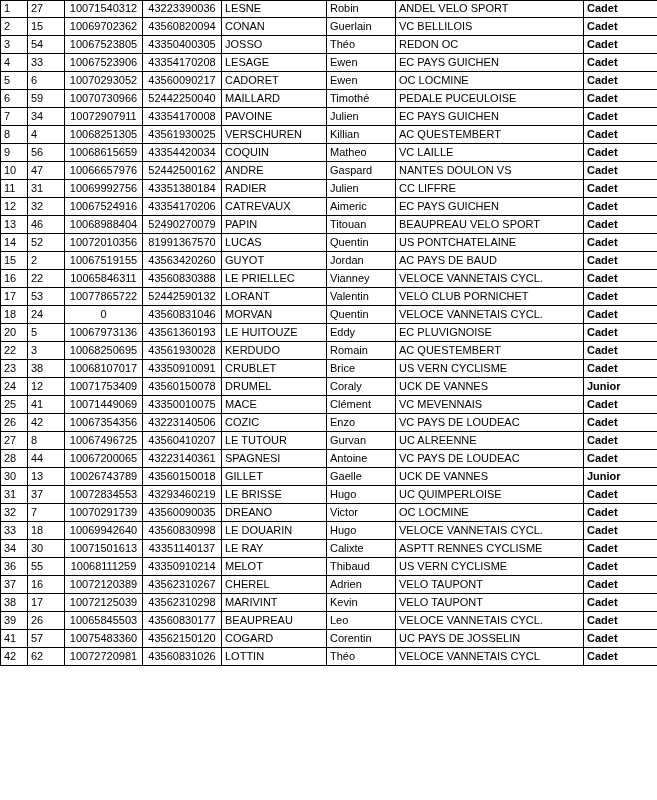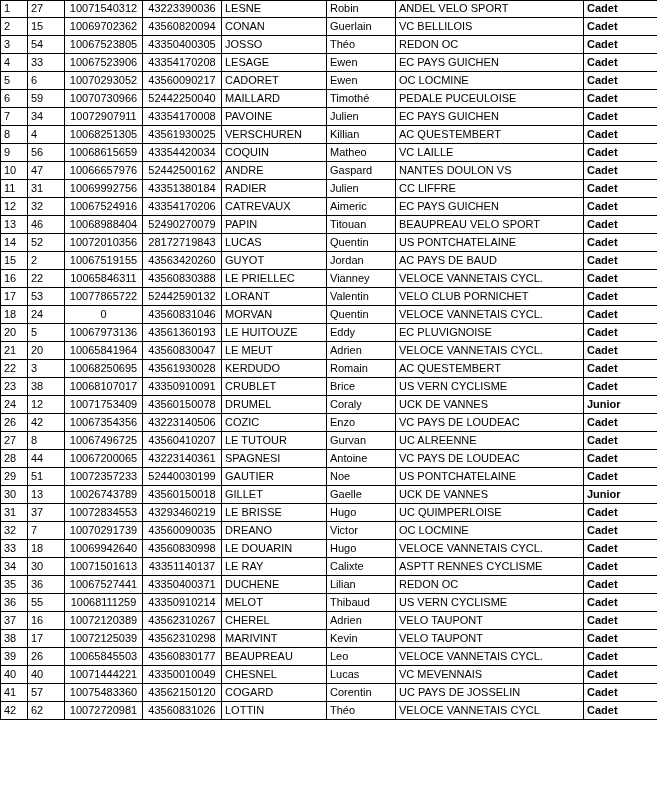--- a/index.html
+++ b/index.html
@@ -204,21 +204,21 @@
           <td class="uci">52490270079</td>
           <td class="last">PAPIN</td>
           <td class="first">Titouan</td>
           <td class="club">BEAUPREAU VELO SPORT</td>
           <td class="cat">Cadet</td>
         </tr>
         <tr>
           <td class="rank">14</td>
           <td class="bib">52</td>
           <td class="licence">10072010356</td>
-          <td class="uci">28172719843</td>
+          <td class="uci">81991367570</td>
           <td class="last">LUCAS</td>
           <td class="first">Quentin</td>
           <td class="club">US PONTCHATELAINE</td>
           <td class="cat">Cadet</td>
         </tr>
         <tr>
           <td class="rank">15</td>
           <td class="bib">2</td>
           <td class="licence">10067519155</td>
           <td class="uci">43563420260</td>
@@ -258,30 +258,20 @@
           <td class="cat">Cadet</td>
         </tr>
         <tr>
           <td class="rank">20</td>
           <td class="bib">5</td>
           <td class="licence">10067973136</td>
           <td class="uci">43561360193</td>
           <td class="last">LE HUITOUZE</td>
           <td class="first">Eddy</td>
           <td class="club">EC PLUVIGNOISE</td>
-          <td class="cat">Cadet</td>
-        </tr>
-        <tr>
-          <td class="rank">21</td>
-          <td class="bib">20</td>
-          <td class="licence">10065841964</td>
-          <td class="uci">43560830047</td>
-          <td class="last">LE MEUT</td>
-          <td class="first">Adrien</td>
-          <td class="club">VELOCE VANNETAIS CYCL.</td>
           <td class="cat">Cadet</td>
         </tr>
         <tr>
           <td class="rank">22</td>
           <td class="bib">3</td>
           <td class="licence">10068250695</td>
           <td class="uci">43561930028</td>
           <td class="last">KERDUDO</td>
           <td class="first">Romain</td>
           <td class="club">AC QUESTEMBERT</td>
@@ -301,20 +291,30 @@
           <td class="rank">24</td>
           <td class="bib">12</td>
           <td class="licence">10071753409</td>
           <td class="uci">43560150078</td>
           <td class="last">DRUMEL</td>
           <td class="first">Coraly</td>
           <td class="club">UCK DE VANNES</td>
           <td class="cat">Junior</td>
         </tr>
         <tr>
+          <td class="rank">25</td>
+          <td class="bib">41</td>
+          <td class="licence">10071449069</td>
+          <td class="uci">43350010075</td>
+          <td class="last">MACE</td>
+          <td class="first">Clément</td>
+          <td class="club">VC MEVENNAIS</td>
+          <td class="cat">Cadet</td>
+        </tr>
+        <tr>
           <td class="rank">26</td>
           <td class="bib">42</td>
           <td class="licence">10067354356</td>
           <td class="uci">43223140506</td>
           <td class="last">COZIC</td>
           <td class="first">Enzo</td>
           <td class="club">VC PAYS DE LOUDEAC</td>
           <td class="cat">Cadet</td>
         </tr>
         <tr>
@@ -328,30 +328,20 @@
           <td class="cat">Cadet</td>
         </tr>
         <tr>
           <td class="rank">28</td>
           <td class="bib">44</td>
           <td class="licence">10067200065</td>
           <td class="uci">43223140361</td>
           <td class="last">SPAGNESI</td>
           <td class="first">Antoine</td>
           <td class="club">VC PAYS DE LOUDEAC</td>
-          <td class="cat">Cadet</td>
-        </tr>
-        <tr>
-          <td class="rank">29</td>
-          <td class="bib">51</td>
-          <td class="licence">10072357233</td>
-          <td class="uci">52440030199</td>
-          <td class="last">GAUTIER</td>
-          <td class="first">Noe</td>
-          <td class="club">US PONTCHATELAINE</td>
           <td class="cat">Cadet</td>
         </tr>
         <tr>
           <td class="rank">30</td>
           <td class="bib">13</td>
           <td class="licence">10026743789</td>
           <td class="uci">43560150018</td>
           <td class="last">GILLET</td>
           <td class="first">Gaelle</td>
           <td class="club">UCK DE VANNES</td>
@@ -391,30 +381,20 @@
           <td class="rank">34</td>
           <td class="bib">30</td>
           <td class="licence">10071501613</td>
           <td class="uci">43351140137</td>
           <td class="last">LE RAY</td>
           <td class="first">Calixte</td>
           <td class="club">ASPTT RENNES CYCLISME</td>
           <td class="cat">Cadet</td>
         </tr>
         <tr>
-          <td class="rank">35</td>
-          <td class="bib">36</td>
-          <td class="licence">10067527441</td>
-          <td class="uci">43350400371</td>
-          <td class="last">DUCHENE</td>
-          <td class="first">Lilian</td>
-          <td class="club">REDON OC</td>
-          <td class="cat">Cadet</td>
-        </tr>
-        <tr>
           <td class="rank">36</td>
           <td class="bib">55</td>
           <td class="licence">10068111259</td>
           <td class="uci">43350910214</td>
           <td class="last">MELOT</td>
           <td class="first">Thibaud</td>
           <td class="club">US VERN CYCLISME</td>
           <td class="cat">Cadet</td>
         </tr>
         <tr>
@@ -441,30 +421,20 @@
           <td class="rank">39</td>
           <td class="bib">26</td>
           <td class="licence">10065845503</td>
           <td class="uci">43560830177</td>
           <td class="last">BEAUPREAU</td>
           <td class="first">Leo</td>
           <td class="club">VELOCE VANNETAIS CYCL.</td>
           <td class="cat">Cadet</td>
         </tr>
         <tr>
-          <td class="rank">40</td>
-          <td class="bib">40</td>
-          <td class="licence">10071444221</td>
-          <td class="uci">43350010049</td>
-          <td class="last">CHESNEL</td>
-          <td class="first">Lucas</td>
-          <td class="club">VC MEVENNAIS</td>
-          <td class="cat">Cadet</td>
-        </tr>
-        <tr>
           <td class="rank">41</td>
           <td class="bib">57</td>
           <td class="licence">10075483360</td>
           <td class="uci">43562150120</td>
           <td class="last">COGARD</td>
           <td class="first">Corentin</td>
           <td class="club">UC PAYS DE JOSSELIN</td>
           <td class="cat">Cadet</td>
         </tr>
         <tr>

